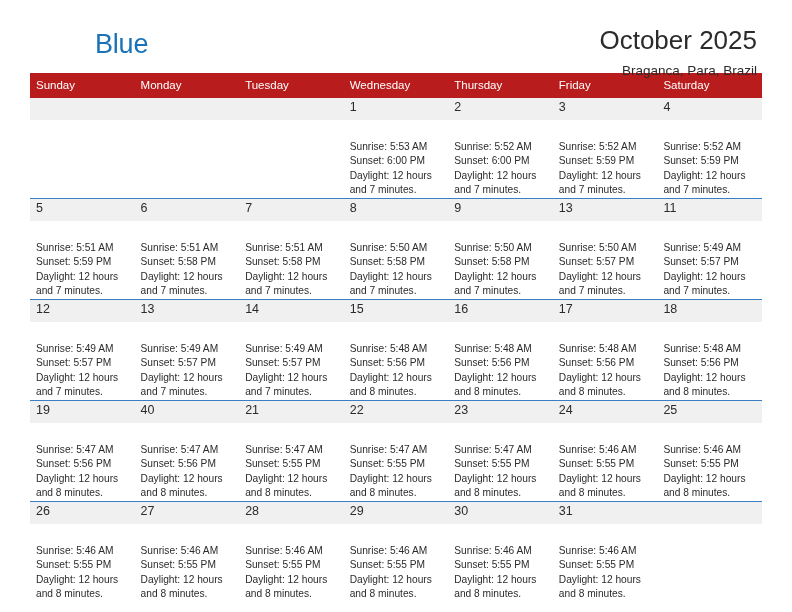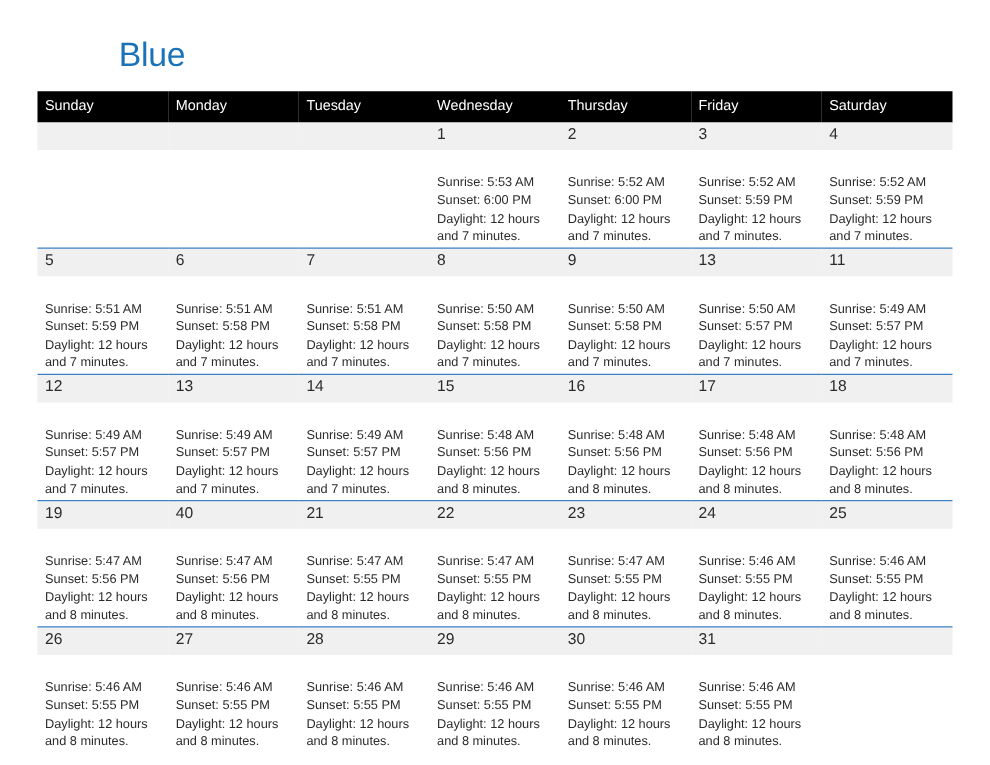--- a/index.html
+++ b/index.html
@@ -79,21 +79,21 @@
     line-height: 1.15;
   }
 
   
   .calendar {
     width: 732px;
     border-collapse: collapse;
     table-layout: fixed;
   }
   .calendar th {
-    background: #000000;
+    background: #b91c1c;
     color: #ffffff;
     font-size: 11.5px;
     font-weight: normal;
     text-align: left;
     padding: 5px 0 6px 6px;
     border: none;
     height: 14px;
   }
   .calendar td {
     vertical-align: top;
@@ -130,20 +130,24 @@
 </head>
 <body>
 
 <div class="page">
 
   <div class="masthead">
     <div class="logo">
       <span class="logo-row2">Blue</span>
     </div>
 
+    <div class="title-block">
+      <h1 class="cal-title">October 2025</h1>
+      <p class="cal-subtitle">Braganca, Para, Brazil</p>
+    </div>
   </div>
 
   <table class="calendar">
     <thead>
       <tr>
         <th>Sunday</th>
         <th>Monday</th>
         <th>Tuesday</th>
         <th>Wednesday</th>
         <th>Thursday</th>

